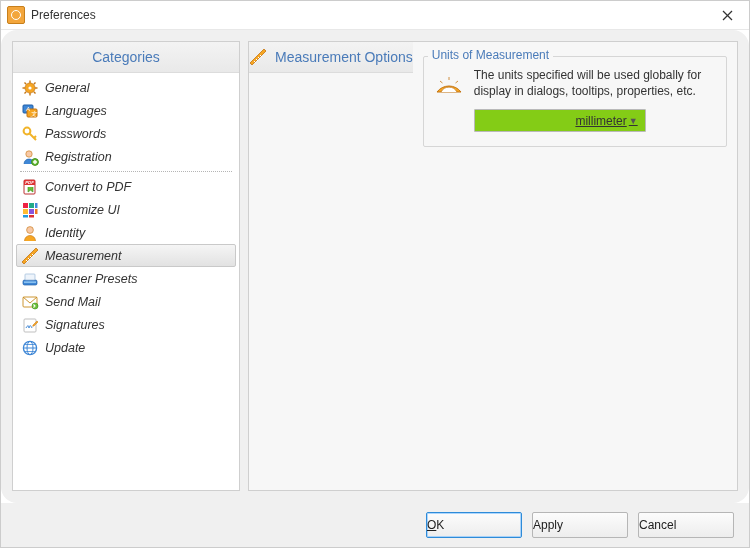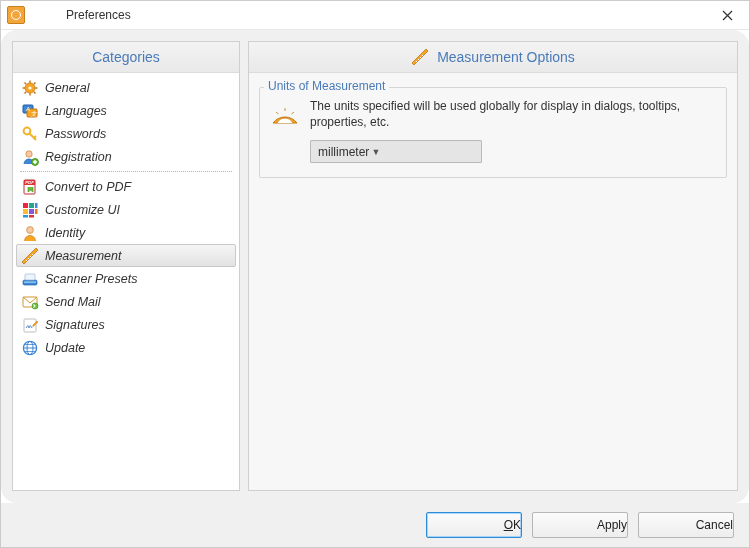--- a/index.html
+++ b/index.html
@@ -22,21 +22,20 @@
     box-sizing: border-box;
   }
   
   .titlebar {
     height: 28px;
     display: flex;
     align-items: center;
     padding: 0 0 0 6px;
     background: #fff;
     border-bottom: 1px solid #e8e8e8;
-    gap: 35px;
   }
   .titlebar .app-icon {
     width: 16px; height: 16px;
     margin-right: 6px;
     background: #f3a63c;
     border: 1px solid #c77f1b;
     border-radius: 2px;
     position: relative;
   }
   .titlebar .app-icon::after {
@@ -126,21 +125,20 @@
     flex: 0 0 18px;
   }
   .cat-icon svg { width: 18px; height: 18px; }
 
   
   .main {
     flex: 1;
     border: 1px solid #cfcfcf;
     background: #f7f7f7;
     display: flex;
-    flex-direction: column;
     min-width: 0;
   }
   .main-header {
     height: 30px;
     display: flex;
     align-items: center;
     justify-content: center;
     gap: 8px;
     font-size: 14px;
     color: #4a7bb9;
@@ -181,28 +179,29 @@
     line-height: 1.35;
   }
   .select-wrap {
     margin-top: 10px;
     margin-left: 40px;
   }
   .select {
     width: 158px;
     height: 21px;
     border: 1px solid #b9b9b9;
-    background: #e5e5e5;
+    background: #84cc16;
     display: flex;
     align-items: center;
     padding: 0 5px 0 7px;
     font-size: 12px;
     color: #333;
-    justify-content: flex-start;
+    justify-content: flex-end;
     border-radius: 1px;
+    text-decoration: underline;
   }
   .select .caret {
     width: 13px;
     text-align: center;
     color: #555;
     font-size: 9px;
   }
 
   
   .footer {
@@ -216,21 +215,21 @@
   }
   .btn {
     min-width: 94px;
     height: 24px;
     border: 1px solid #b6b6b6;
     background: linear-gradient(#fcfcfc, #ededed);
     font-size: 12px;
     color: #222;
     display: flex;
     align-items: center;
-    justify-content: flex-end;
+    justify-content: flex-start;
     border-radius: 2px;
   }
   .btn.default {
     border: 1px solid #2e8bd8;
     box-shadow: inset 0 0 0 1px rgba(120,190,255,0.6);
   }
   .btn .ul { text-decoration: underline; }
 </style>
 </head>
 <body>

